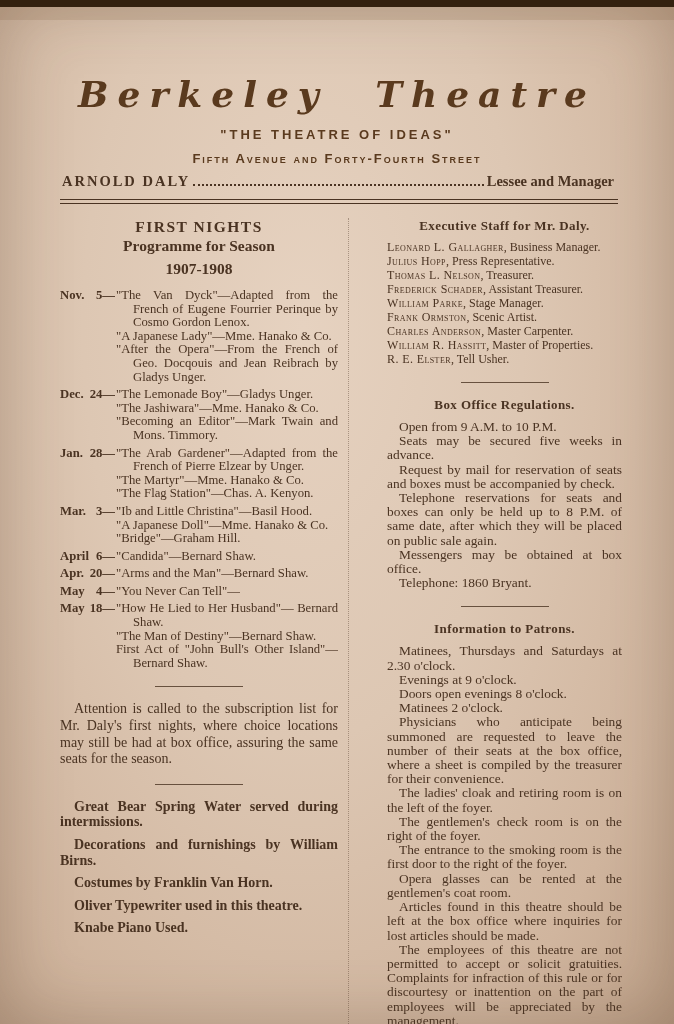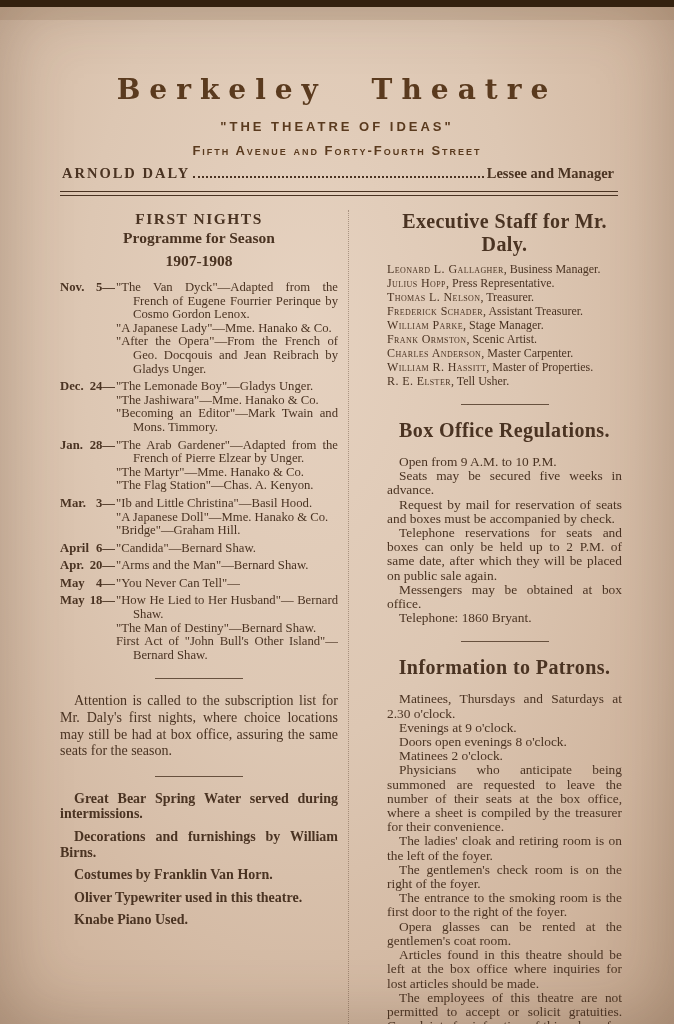--- a/index.html
+++ b/index.html
@@ -11,22 +11,22 @@
   .page{
     position:absolute;inset:0;
     background:radial-gradient(ellipse at 45% 32%, #e6d2c0 0%, #ddc7b3 42%, #d0b59e 78%, #bfa289 100%);
     box-shadow:inset 0 0 70px rgba(74,51,34,.28);
   }
   .top-edge{position:absolute;top:0;left:0;width:100%;height:7px;background:#33210f;}
   .top-band{position:absolute;top:7px;left:0;width:100%;height:13px;background:rgba(130,95,60,.18);}
 
   .masthead{position:relative;text-align:center;padding-top:76px;}
   .mast-title{
-    font-family:"DejaVu Serif", serif;font-weight:bold;font-size:28px;line-height:1;
-    letter-spacing:9px;word-spacing:26px;color:#5a3a1e;
+    font-family:"DejaVu Serif", serif;font-weight:bold;font-size:36px;line-height:1;
+    letter-spacing:9px;word-spacing:26px;color:#5a3a1e;font-style:italic;
   }
   .mast-subtitle{
     margin-top:15px;font-family:"Liberation Sans", sans-serif;font-weight:bold;
     font-size:13px;letter-spacing:3px;color:#5a3a1e;
   }
   .mast-address{
     margin-top:9px;font-family:"Liberation Sans", sans-serif;font-weight:bold;
     font-variant:small-caps;font-size:13px;letter-spacing:2px;color:#5a3a1e;
   }
   .lessee-row{
@@ -50,26 +50,26 @@
   .entry-date{width:56px;flex:none;display:flex;font-weight:bold;}
   .entry-day{margin-left:auto;padding-right:1px;}
   .entry-items{flex:1;min-width:0;}
   .item{margin:0;text-align:justify;padding-left:17px;text-indent:-17px;}
 
   .sep{width:88px;border:none;border-top:1.4px solid rgba(74,51,34,.8);margin:16px auto 14px auto;}
 
   .para{font-size:14px;line-height:16.6px;text-align:justify;text-indent:14px;margin:0;}
   .notice{font-size:14px;line-height:15.6px;text-align:justify;text-indent:14px;margin:7px 0 0 0;font-weight:bold;}
 
-  .section-heading{text-align:center;font-weight:bold;font-size:20px;letter-spacing:.4px;}
+  .section-heading{text-align:center;font-weight:bold;font-size:13px;letter-spacing:.4px;}
   .staff-list{margin-top:6px;font-size:12px;line-height:14px;}
   .staff-line{margin:0;}
   .staff-name{font-variant:small-caps;letter-spacing:.4px;}
   .rc-para{font-size:13.4px;line-height:14.2px;text-align:justify;text-indent:12px;margin:0;}
-  .rc-block{margin-top:13px;}
+  .rc-block{margin-top:7px;}
 </style>
 </head>
 <body>
 
 <div class="page">
   <div class="top-edge"></div>
   <div class="top-band"></div>
 
   <div class="masthead">
     <div class="mast-title">Berkeley Theatre</div>
@@ -207,21 +207,21 @@
         <p class="staff-line"><span class="staff-name">R. E. Elster</span><span>, Tell Usher.</span></p>
       </div>
 
       <hr class="sep">
 
       <div class="section-heading">Box Office Regulations.</div>
       <div class="rc-block">
         <p class="rc-para">Open from 9 A.M. to 10 P.M.</p>
         <p class="rc-para">Seats may be secured five weeks in advance.</p>
         <p class="rc-para">Request by mail for reservation of seats and boxes must be accompanied by check.</p>
-        <p class="rc-para">Telephone reservations for seats and boxes can only be held up to 2 P.M. of same date, after which they will be placed on public sale again.</p>
+        <p class="rc-para">Telephone reservations for seats and boxes can only be held up to 8 P.M. of same date, after which they will be placed on public sale again.</p>
         <p class="rc-para">Messengers may be obtained at box office.</p>
         <p class="rc-para">Telephone: 1860 Bryant.</p>
       </div>
 
       <hr class="sep">
 
       <div class="section-heading">Information to Patrons.</div>
       <div class="rc-block">
         <p class="rc-para">Matinees, Thursdays and Saturdays at 2.30 o'clock.</p>
         <p class="rc-para">Evenings at 9 o'clock.</p>

